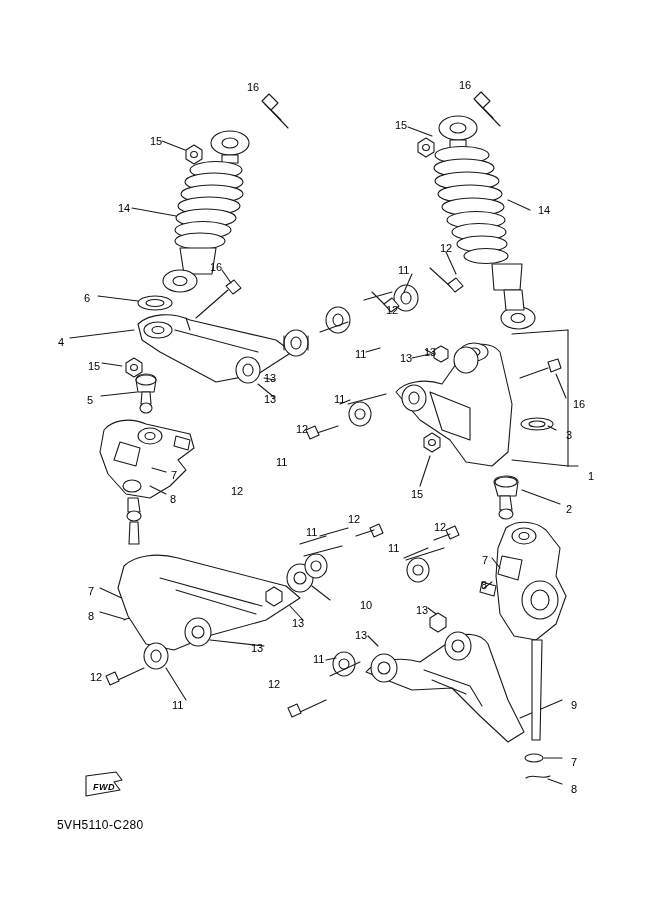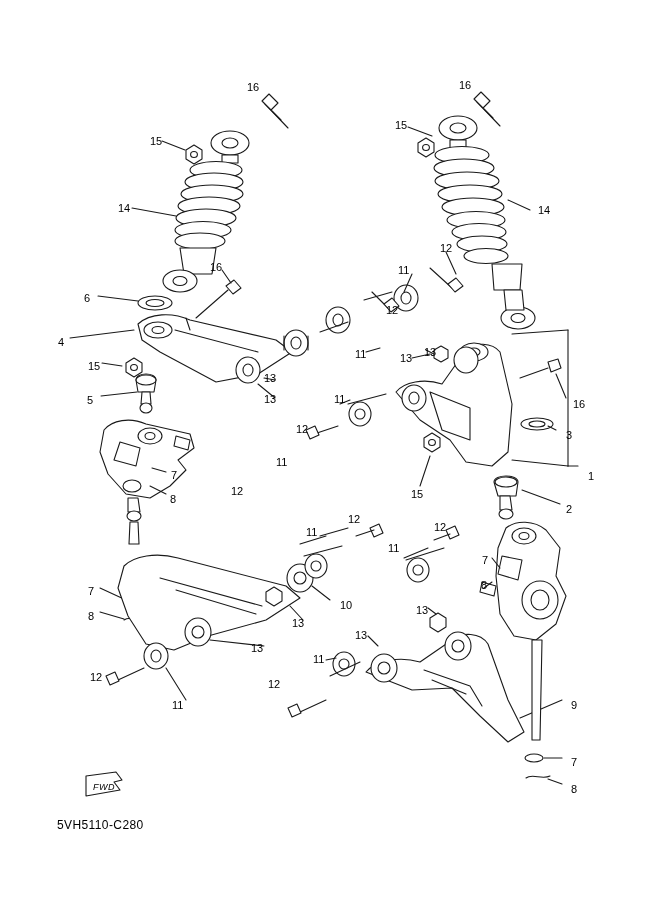--- a/index.html
+++ b/index.html
@@ -54,21 +54,21 @@
   .fwd-label {
     position: absolute;
     left: 0;
     top: 0;
     width: 40px;
     height: 30px;
     display: flex;
     align-items: center;
     justify-content: center;
     font-size: 9px;
-    font-weight: normal;
+    font-weight: bold;
     font-style: italic;
     letter-spacing: 0.5px;
   }
 </style>
 </head>
 <body>
 
 <div id="sheet">
 
   <svg id="diagram" viewBox="0 0 661 913" aria-hidden="true">
@@ -381,21 +381,21 @@
       <div class="callout" style="left: 171px; top: 470px;">7</div>
       <div class="callout" style="left: 231px; top: 486px;">12</div>
       <div class="callout" style="left: 170px; top: 494px;">8</div>
       <div class="callout" style="left: 566px; top: 504px;">2</div>
       <div class="callout" style="left: 348px; top: 514px;">12</div>
       <div class="callout" style="left: 306px; top: 527px;">11</div>
       <div class="callout" style="left: 434px; top: 522px;">12</div>
       <div class="callout" style="left: 388px; top: 543px;">11</div>
       <div class="callout" style="left: 482px; top: 555px;">7</div>
       <div class="callout" style="left: 481px; top: 580px;">8</div>
-      <div class="callout" style="left: 340px; top: 600px;">10</div>
+      <div class="callout" style="left: 360px; top: 600px;">10</div>
       <div class="callout" style="left: 292px; top: 618px;">13</div>
       <div class="callout" style="left: 416px; top: 605px;">13</div>
       <div class="callout" style="left: 88px; top: 586px;">7</div>
       <div class="callout" style="left: 88px; top: 611px;">8</div>
       <div class="callout" style="left: 251px; top: 643px;">13</div>
       <div class="callout" style="left: 355px; top: 630px;">13</div>
       <div class="callout" style="left: 90px; top: 672px;">12</div>
       <div class="callout" style="left: 313px; top: 654px;">11</div>
       <div class="callout" style="left: 268px; top: 679px;">12</div>
       <div class="callout" style="left: 172px; top: 700px;">11</div>

